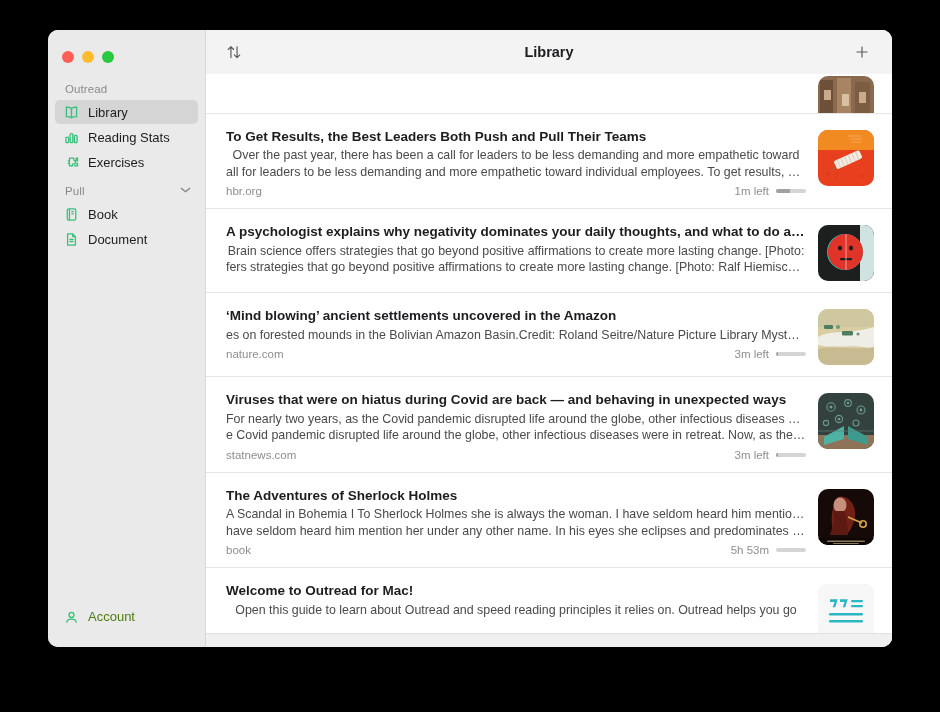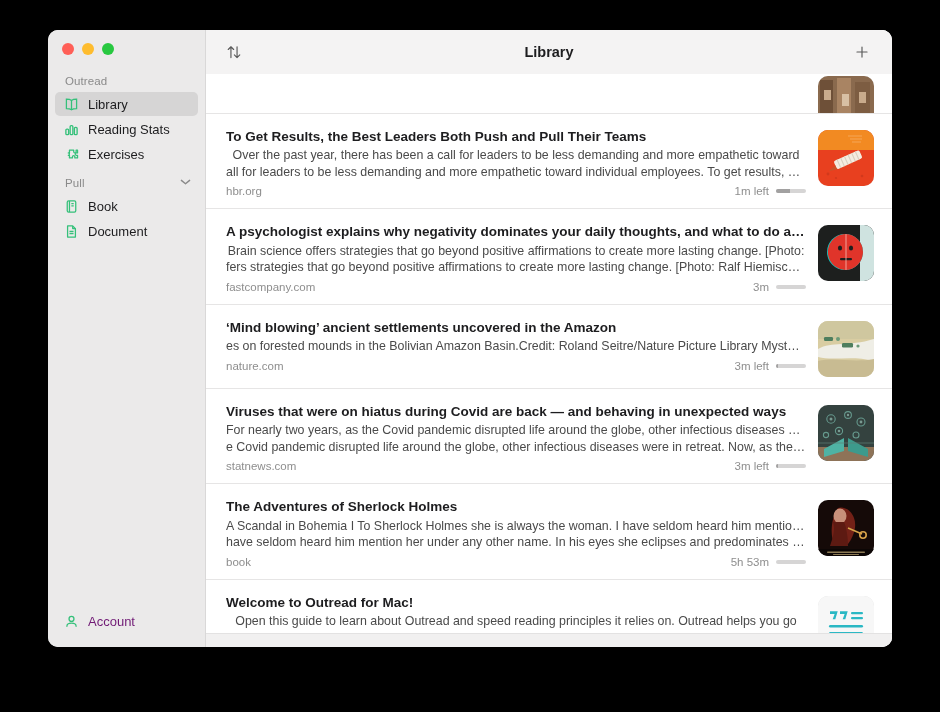--- a/index.html
+++ b/index.html
@@ -43,21 +43,21 @@
 
   
   .sidebar {
     width: 158px;
     flex: 0 0 158px;
     background: #ebeaea;
     border-right: 1px solid #d9d8d8;
     position: relative;
     display: flex;
     flex-direction: column;
-    padding-top: 0;
+    padding-top: 8px;
   }
 
   .traffic {
     display: flex;
     gap: 8px;
     padding: 13px 0 0 14px;
     height: 35px;
     align-items: flex-start;
   }
   .dot { width: 12px; height: 12px; border-radius: 50%; display:block; }
@@ -100,26 +100,26 @@
   .side-icon svg { display: block; }
 
   .chev { color: #8a8a8a; font-size: 10px; line-height: 1; }
 
   .sidebar-footer {
     margin-top: auto;
     padding: 0 7px 14px 7px;
   }
   .account-row {
     display: flex;
-    align-items: center;
+    align-items: flex-start;
     gap: 8px;
     height: 24px;
     padding: 0 8px;
     font-size: 13px;
-    color: #701a75;
+    color: #4d7c0f;
   }
 
   
   .main {
     flex: 1;
     position: relative;
     background: #ffffff;
     display: flex;
     flex-direction: column;
     overflow: hidden;
@@ -441,29 +441,20 @@
         </g>
       </svg>
               </div>
             </div>
             <div class="row">
               <div class="row-body">
                 <div class="row-title">A psychologist explains why negativity dominates your daily thoughts, and what to do about it</div>
                 <div class="row-snippet">
                   <div>Brain science offers strategies that go beyond positive affirmations to create more lasting change.  [Photo:</div>
                   <div>fers strategies that go beyond positive affirmations to create more lasting change.  [Photo: Ralf Hiemisch/Getty...</div>
-                </div>
-                <div class="row-meta">
-                  <span class="row-source">fastcompany.com</span>
-                  <div class="row-right">
-                    <span class="row-time">3m</span>
-                    <div class="progress">
-                      <i style="width: 0%;"></i>
-                    </div>
-                  </div>
                 </div>
               </div>
               <div class="thumb">
                 <svg viewBox="0 0 56 56">
         <rect width="56" height="56" fill="#1d1f1e"></rect>
         <rect x="42" width="14" height="56" fill="#cfe3e0"></rect>
         <circle cx="27" cy="27" r="18" fill="#16c7c2"></circle>
         <path d="M27 9a18 18 0 0 1 0 36 z" fill="#e0342a"></path>
         <path d="M27 9 A18 18 0 0 0 22 44 L27 45 Z" fill="#e0342a"></path>
         <g fill="#1d1f1e">

